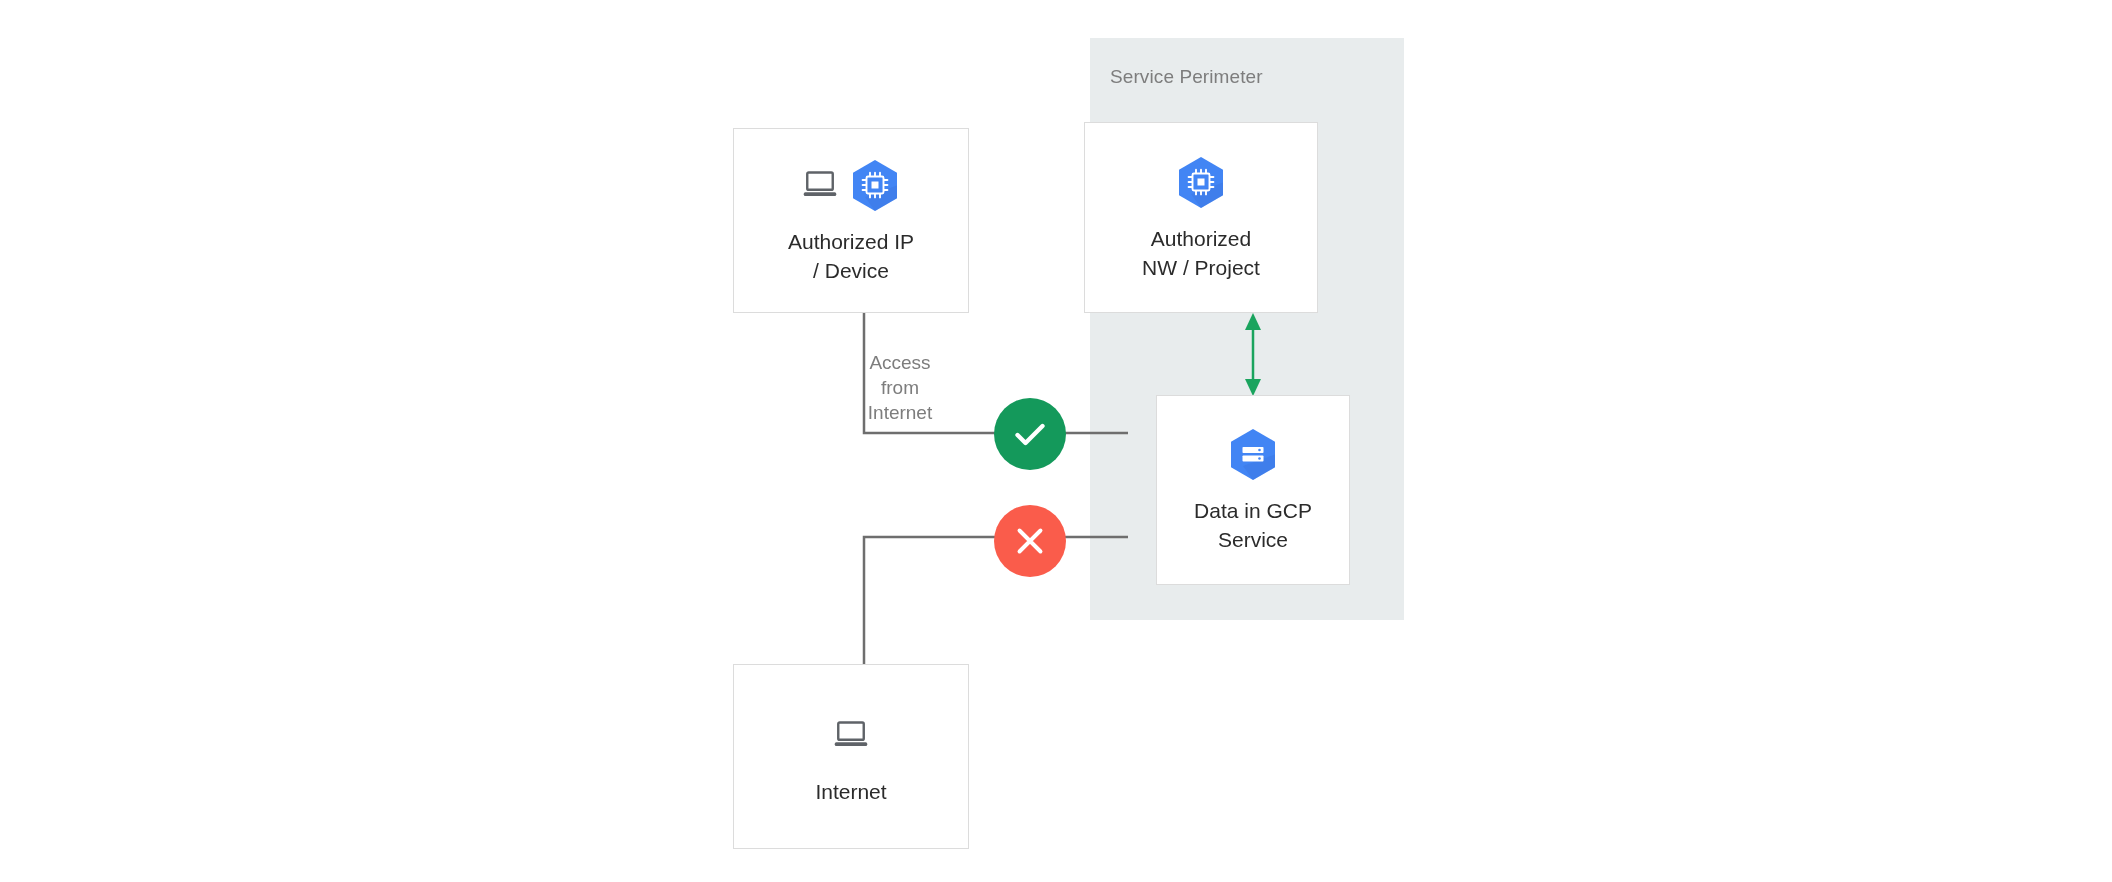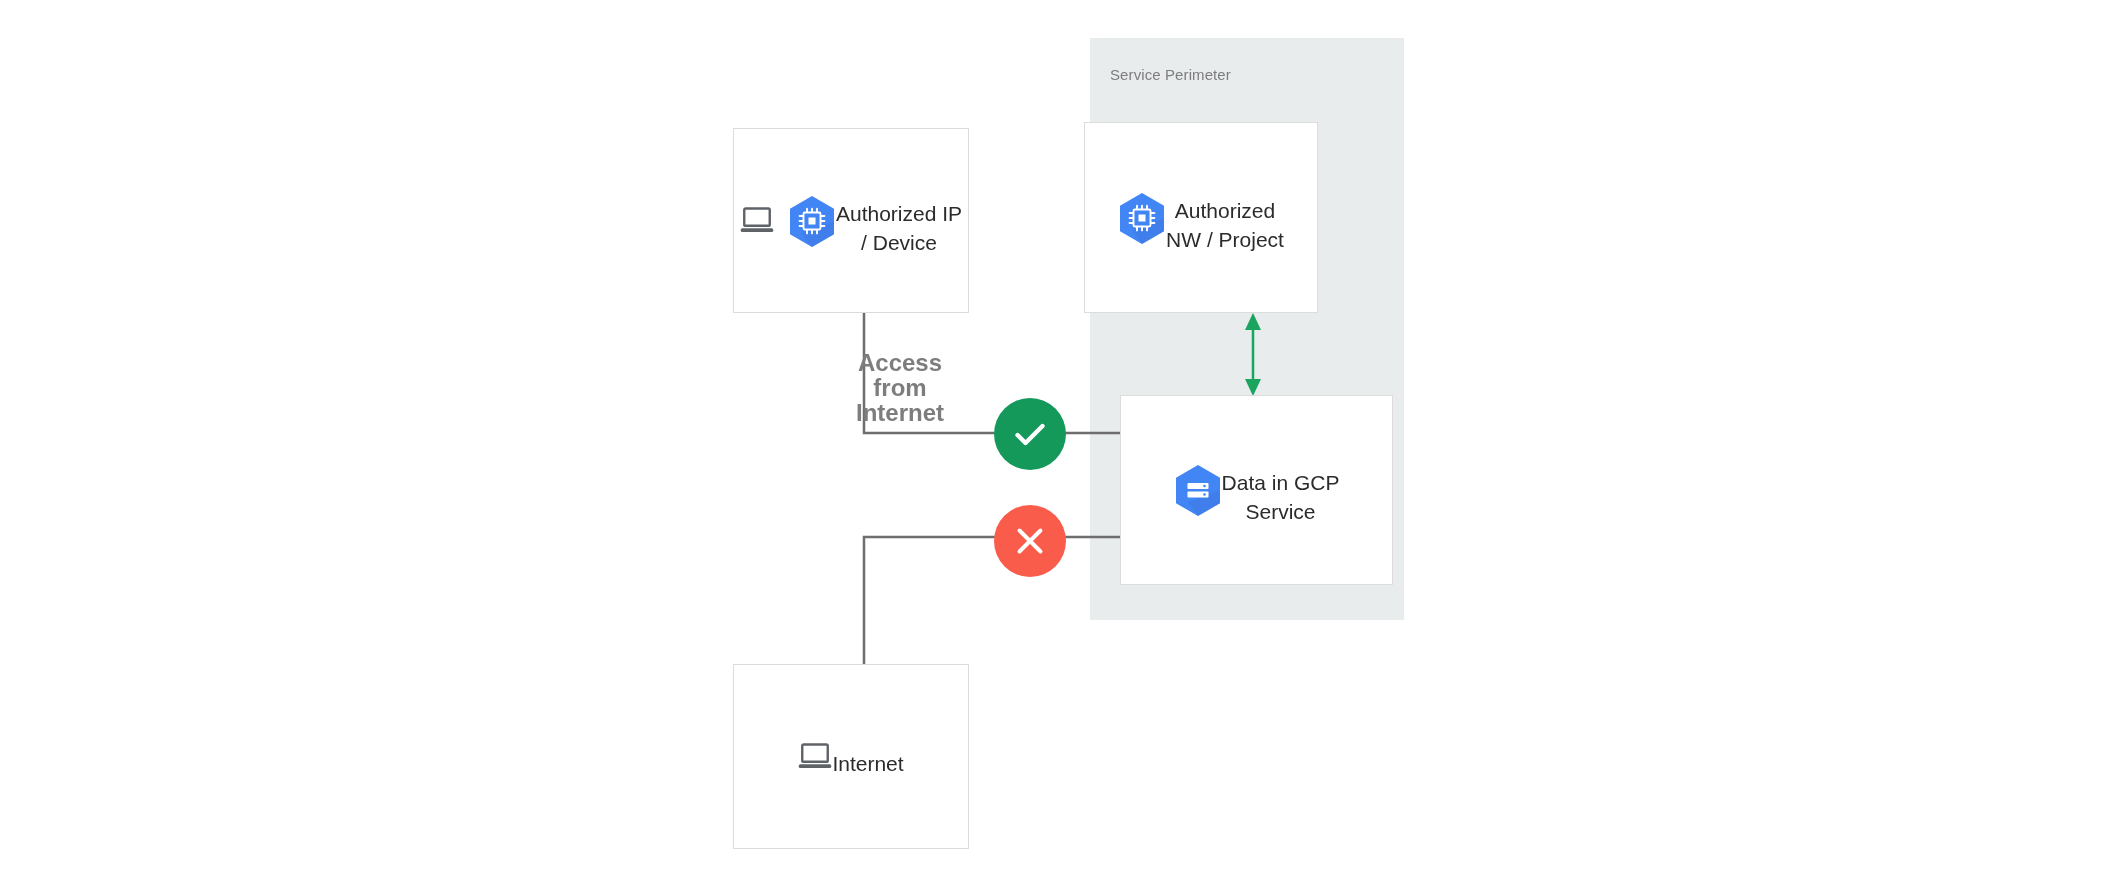--- a/index.html
+++ b/index.html
@@ -26,34 +26,34 @@
     left: 1090px;
     top: 38px;
     width: 314px;
     height: 582px;
     background: #e8eced;
   }
   .perimeter-label {
     position: absolute;
     left: 1110px;
     top: 66px;
-    font-size: 15px;
+    font-size: 19px;
     color: #7d7d7d;
     letter-spacing: 0.1px;
     white-space: nowrap;
   }
 
   
   .node {
     position: absolute;
     background: #ffffff;
     border: 1.5px solid #dcdcdc;
     box-sizing: border-box;
     display: flex;
-    flex-direction: row;
+    flex-direction: column;
     align-items: center;
     justify-content: center;
   }
   .node-icons {
     display: flex;
     flex-direction: row;
     align-items: center;
     justify-content: center;
     gap: 14px;
     height: 56px;
@@ -62,42 +62,41 @@
     margin-top: 14px;
     font-size: 21px;
     line-height: 29px;
     color: #2b2b2b;
     text-align: center;
     white-space: pre-line;
   }
 
   #node-authorized-ip   { left: 733px;  top: 128px; width: 236px; height: 185px; }
   #node-authorized-nw   { left: 1084px; top: 122px; width: 234px; height: 191px; }
-  #node-data-gcp        { left: 1120px; top: 395px; width: 273px; height: 190px; }
+  #node-data-gcp        { left: 1156px; top: 395px; width: 194px; height: 190px; }
   #node-internet        { left: 733px;  top: 664px; width: 236px; height: 185px; }
 
   
   #wires {
     position: absolute;
     left: 0;
     top: 0;
     width: 2112px;
     height: 882px;
     pointer-events: none;
   }
 
   
   .edge-label {
     position: absolute;
-    font-size: 24px;
+    font-size: 19px;
     line-height: 25px;
     color: #7d7d7d;
     text-align: center;
     white-space: pre-line;
-    font-weight: bold;
   }
   #edge-label-access {
     left: 840px;
     top: 350px;
     width: 120px;
   }
   #edge-label-invalid {
     left: 790px;
     top: 483px;
     width: 244px;

